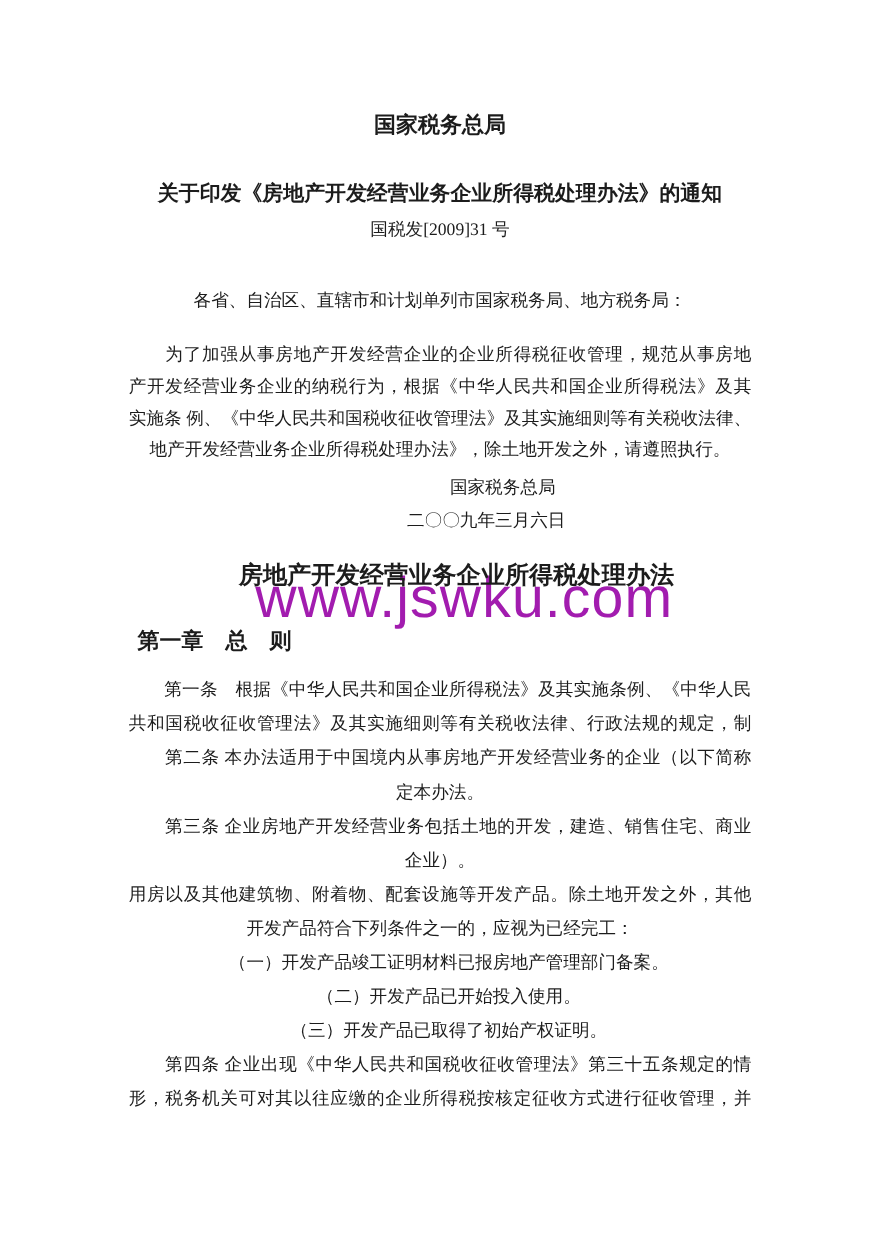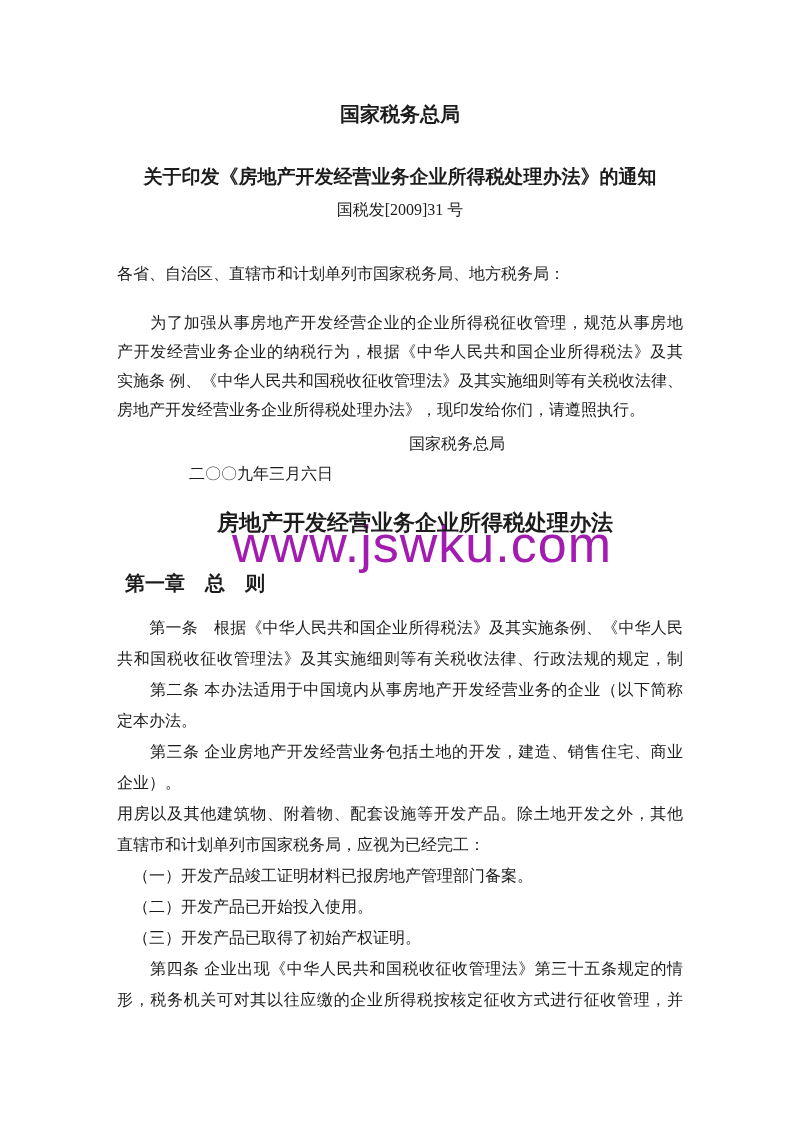--- a/index.html
+++ b/index.html
@@ -54,44 +54,44 @@
   .docnum {
     margin-top: 8px;
     font-size: 16px;
     line-height: 22px;
     text-align: center;
   }
   .line {
     font-size: 16px;
     line-height: 29px;
     white-space: nowrap;
-    text-align: left;
+    text-align: center;
   }
   .just {
     text-align: justify;
     text-align-last: justify;
     text-justify: inter-character;
   }
   .salutation { margin-top: 38px; }
   .notice-body { margin-top: 20px; }
   .sig {
     margin-top: 5px;
     font-size: 16px;
     line-height: 29px;
     text-align: center;
     position: relative;
     left: 57px;
   }
   .sigdate {
     margin-top: 1px;
     font-size: 16px;
     line-height: 29px;
-    text-align: left;
+    text-align: center;
     position: relative;
-    left: 72px;
+    left: 42px;
   }
   .regtitle {
     margin-top: 20px;
     font-size: 22px;
     line-height: 30px;
     font-weight: bold;
     text-align: center;
     position: relative;
     left: 15px;
   }
@@ -121,39 +121,39 @@
     <div class="t2">关于印发《房地产开发经营业务企业所得税处理办法》的通知</div>
 
     <div class="docnum">国税发[2009]31 号</div>
 
     <div class="line salutation">各省、自治区、直辖市和计划单列市国家税务局、地方税务局：</div>
 
     <div class="notice-body">
       <div class="line just">　　为了加强从事房地产开发经营企业的企业所得税征收管理，规范从事房地</div>
       <div class="line just">产开发经营业务企业的纳税行为，根据《中华人民共和国企业所得税法》及其</div>
       <div class="line just">实施条 例、《中华人民共和国税收征收管理法》及其实施细则等有关税收法律、</div>
-      <div class="line">房地产开发经营业务企业所得税处理办法》，现印发给你们，请遵照执行。</div>
+      <div class="line">地产开发经营业务企业所得税处理办法》，除土地开发之外，请遵照执行。</div>
     </div>
 
     <div class="sig">国家税务总局</div>
     <div class="sigdate">二〇〇九年三月六日</div>
 
     <div class="regtitle">房地产开发经营业务企业所得税处理办法</div>
 
     <div class="chapter">第一章　总　则</div>
 
     <div class="reg-body">
       <div class="line just">　　第一条　根据《中华人民共和国企业所得税法》及其实施条例、《中华人民</div>
       <div class="line just">共和国税收征收管理法》及其实施细则等有关税收法律、行政法规的规定，制</div>
       <div class="line just">　　第二条 本办法适用于中国境内从事房地产开发经营业务的企业（以下简称</div>
       <div class="line">定本办法。</div>
       <div class="line just">　　第三条 企业房地产开发经营业务包括土地的开发，建造、销售住宅、商业</div>
       <div class="line">企业）。</div>
       <div class="line just">用房以及其他建筑物、附着物、配套设施等开发产品。除土地开发之外，其他</div>
-      <div class="line">直辖市和计划单列市国家税务局，应视为已经完工：</div>
+      <div class="line">开发产品符合下列条件之一的，应视为已经完工：</div>
       <div class="line">　（一）开发产品竣工证明材料已报房地产管理部门备案。</div>
       <div class="line">　（二）开发产品已开始投入使用。</div>
       <div class="line">　（三）开发产品已取得了初始产权证明。</div>
       <div class="line just">　　第四条 企业出现《中华人民共和国税收征收管理法》第三十五条规定的情</div>
       <div class="line just">形，税务机关可对其以往应缴的企业所得税按核定征收方式进行征收管理，并</div>
     </div>
 
   </div>
 </div>
 

